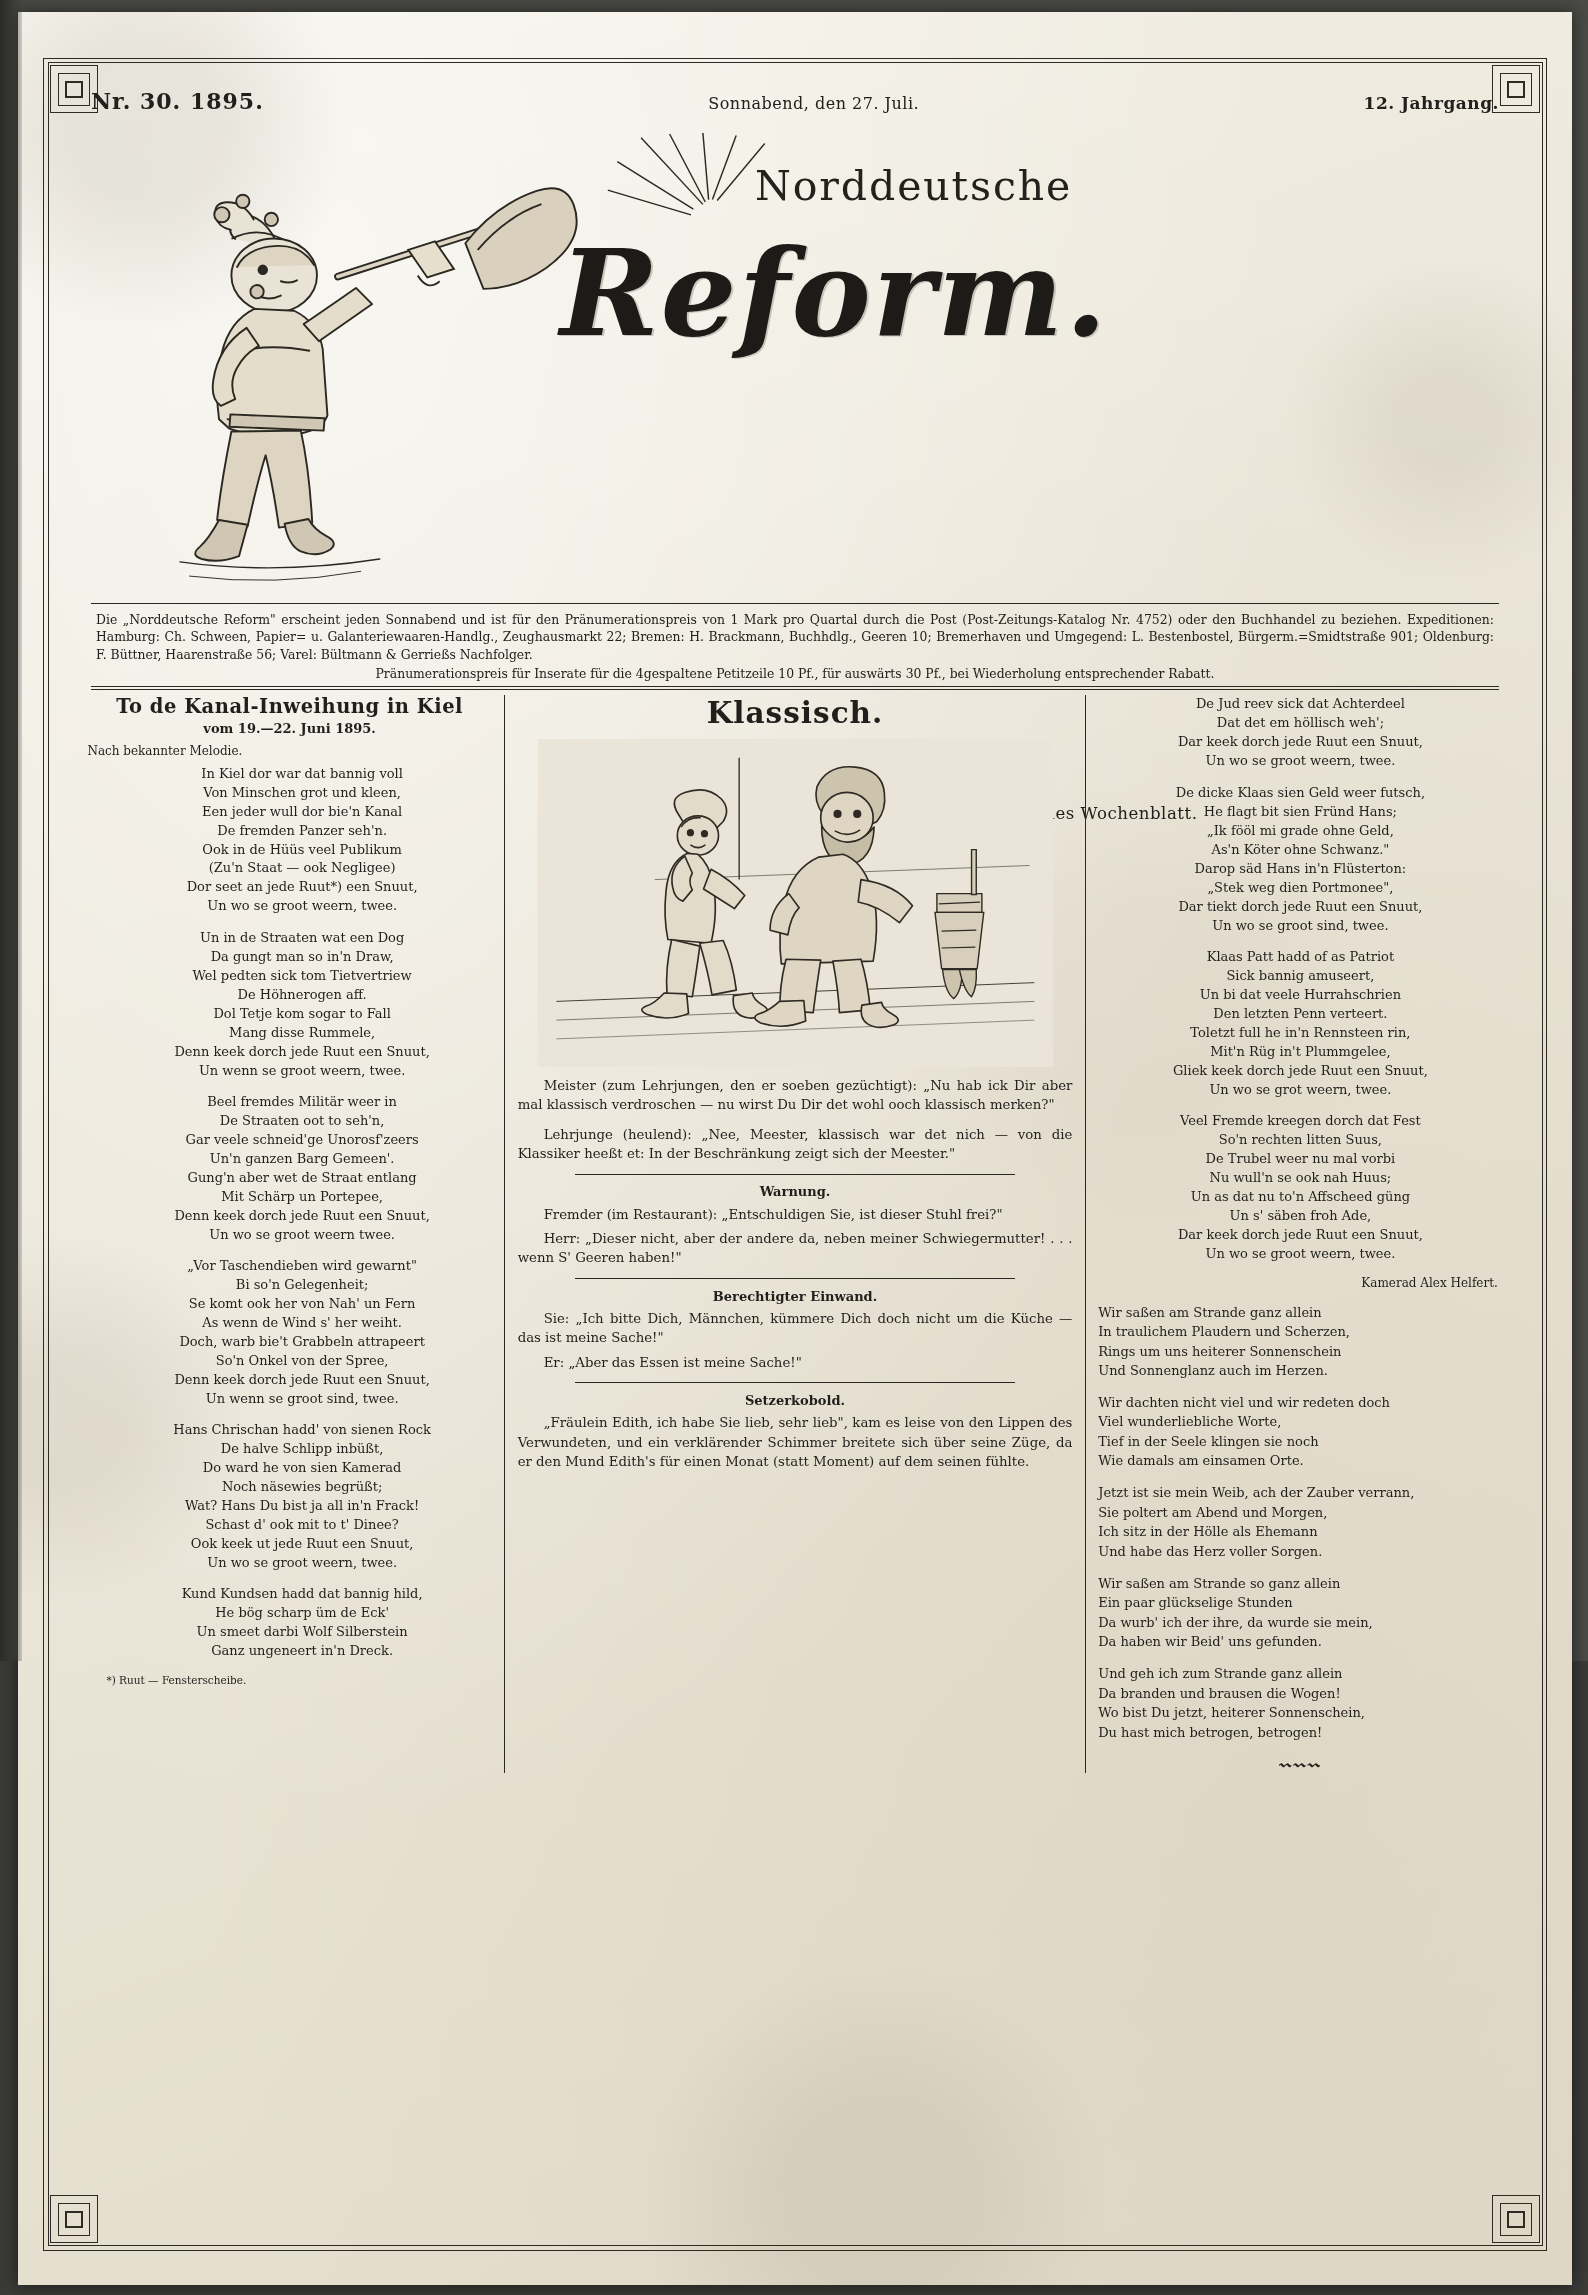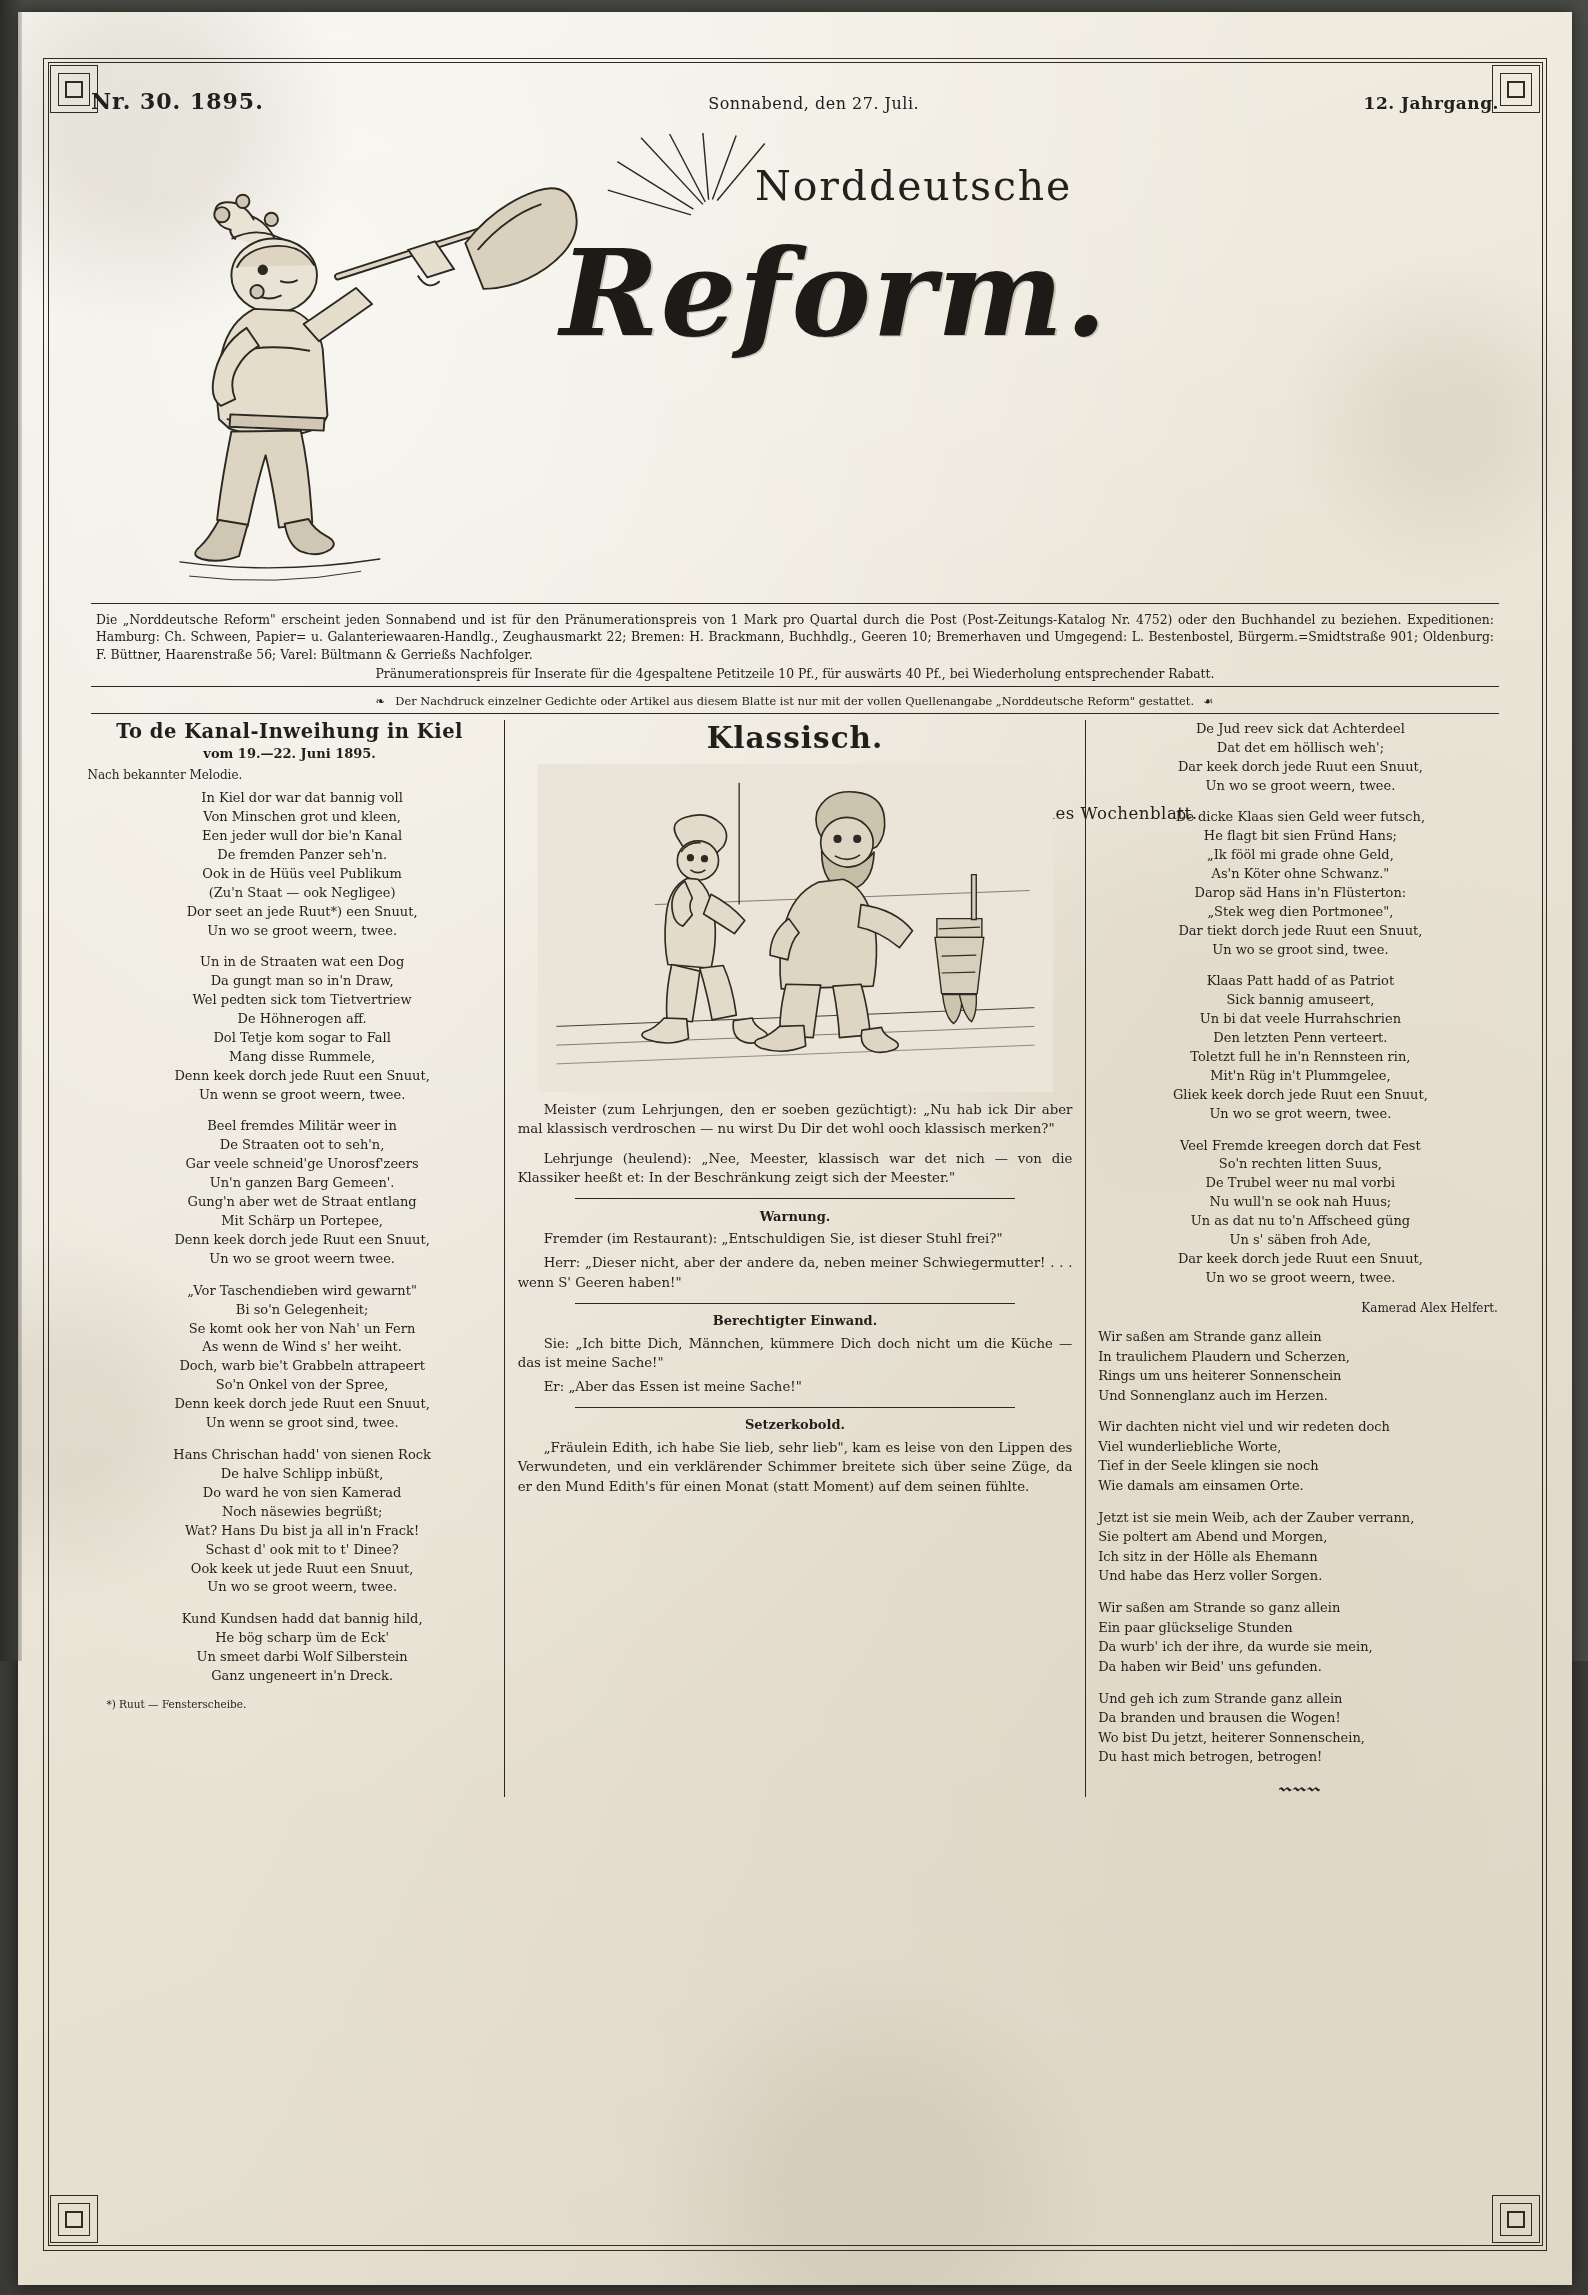--- a/index.html
+++ b/index.html
@@ -378,25 +378,22 @@
         </svg>
 
         <div class="mast-title">Norddeutsche</div>
         <div class="mast-big">Reform.</div>
         <div class="mast-sub1">Satyrisches, humorist.=lyrisches, kritisch=raisonnirendes Wochenblatt.</div>
         <div class="mast-sub2">Gegründet von Arnold Schröder.</div>
       </div>
 
       <hr class="rule-thick">
       <div class="subs">Die „Norddeutsche Reform" erscheint jeden Sonnabend und ist für den Pränumerationspreis von 1 Mark pro Quartal durch die Post (Post-Zeitungs-Katalog Nr. 4752) oder den Buchhandel zu beziehen.  Expeditionen: Hamburg: Ch. Schween, Papier= u. Galanteriewaaren-Handlg., Zeughausmarkt 22; Bremen: H. Brackmann, Buchhdlg., Geeren 10; Bremerhaven und Umgegend: L. Bestenbostel, Bürgerm.=Smidtstraße 901; Oldenburg: F. Büttner, Haarenstraße 56; Varel: Bültmann &amp; Gerrießs Nachfolger.</div>
-      <div class="subs" style="text-align:center;margin-top:1.9px">Pränumerationspreis für Inserate für die 4gespaltene Petitzeile 10 Pf., für auswärts 40 Pf., bei Wiederholung entsprechender Rabatt.</div>
+      <div class="subs" style="text-align:center;margin-top:1.9px">Pränumerationspreis für Inserate für die 4gespaltene Petitzeile 10 Pf., für auswärts 30 Pf., bei Wiederholung entsprechender Rabatt.</div>
       <hr class="rule-thin">
-      <div class="reprint">
-        <span class="deco">❧&nbsp;&nbsp;</span><span>Der Nachdruck einzelner Gedichte oder Artikel aus diesem Blatte ist nur mit der vollen Quellenangabe „Norddeutsche Reform" gestattet.</span><span class="deco">&nbsp;&nbsp;☙</span>
-      </div>
       <hr class="rule-thick" style="margin-top:1.9px">
 
       <div class="cols">
 
         <div class="col c1">
           <div class="headline">To de Kanal-Inweihung in Kiel</div>
           <div class="subhead">vom 19.—22. Juni 1895.</div>
           <div class="melody">Nach bekannter Melodie.</div>
           <div class="verse">In Kiel dor war dat bannig voll
 Von Minschen grot und kleen,

